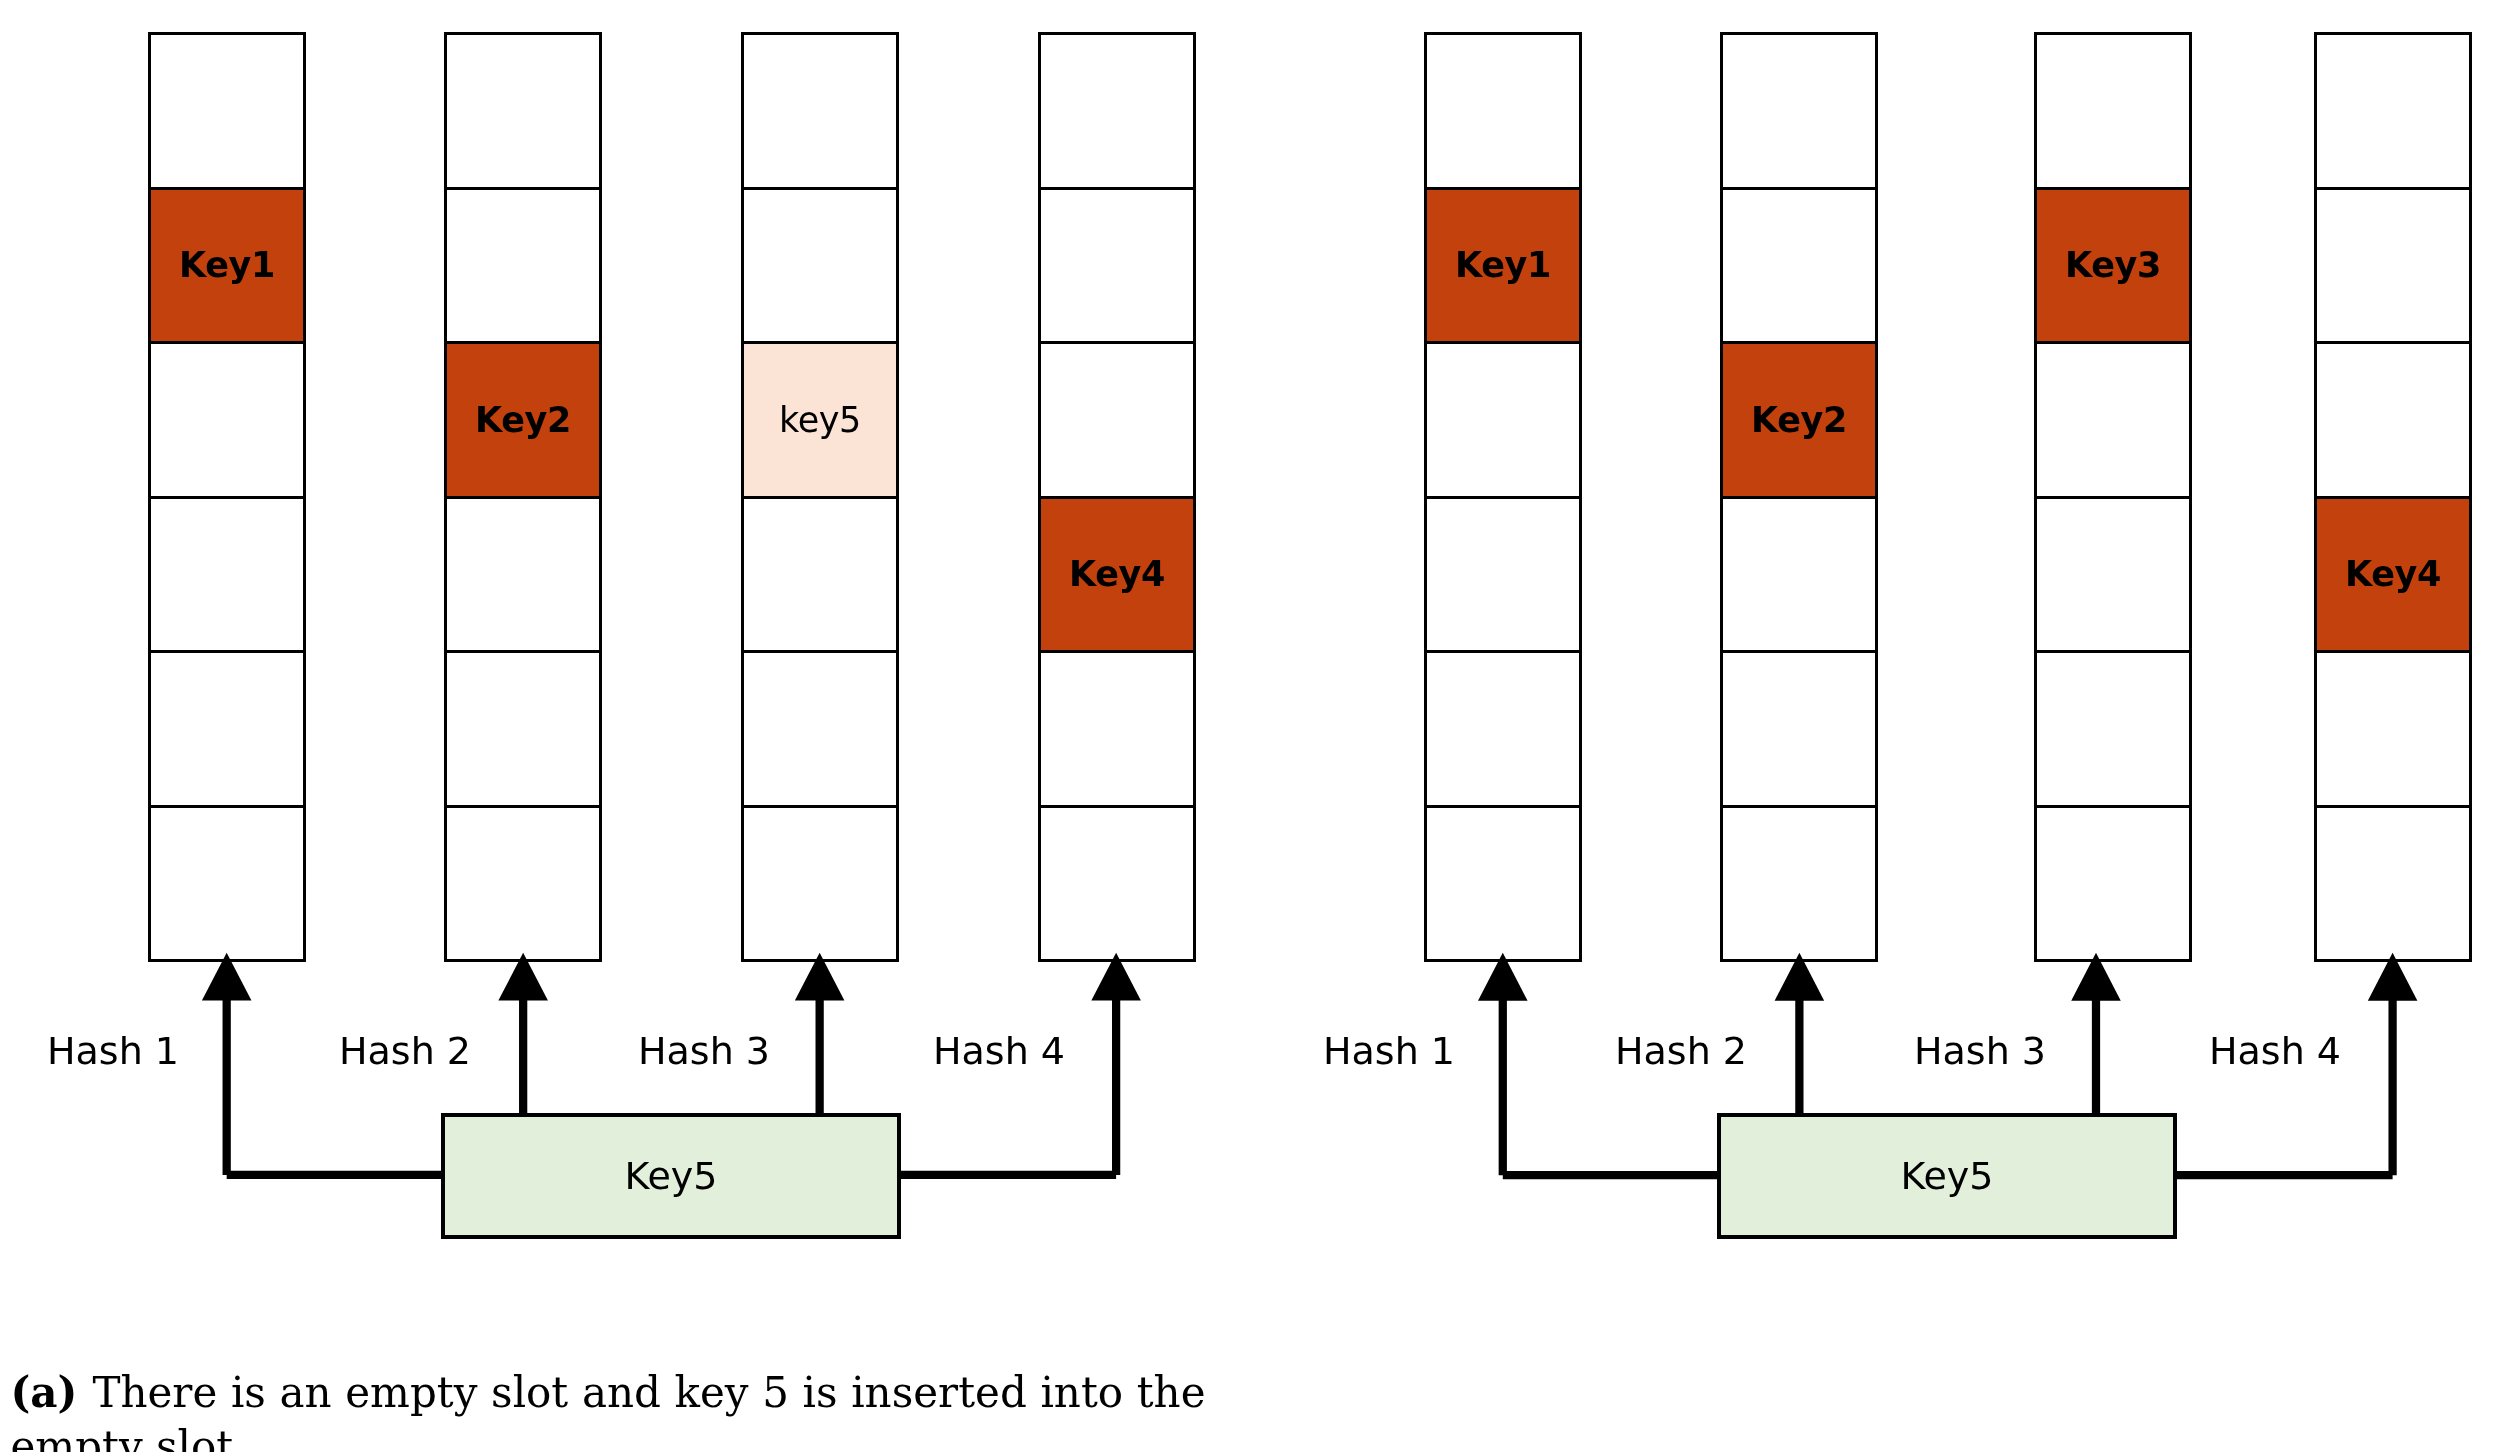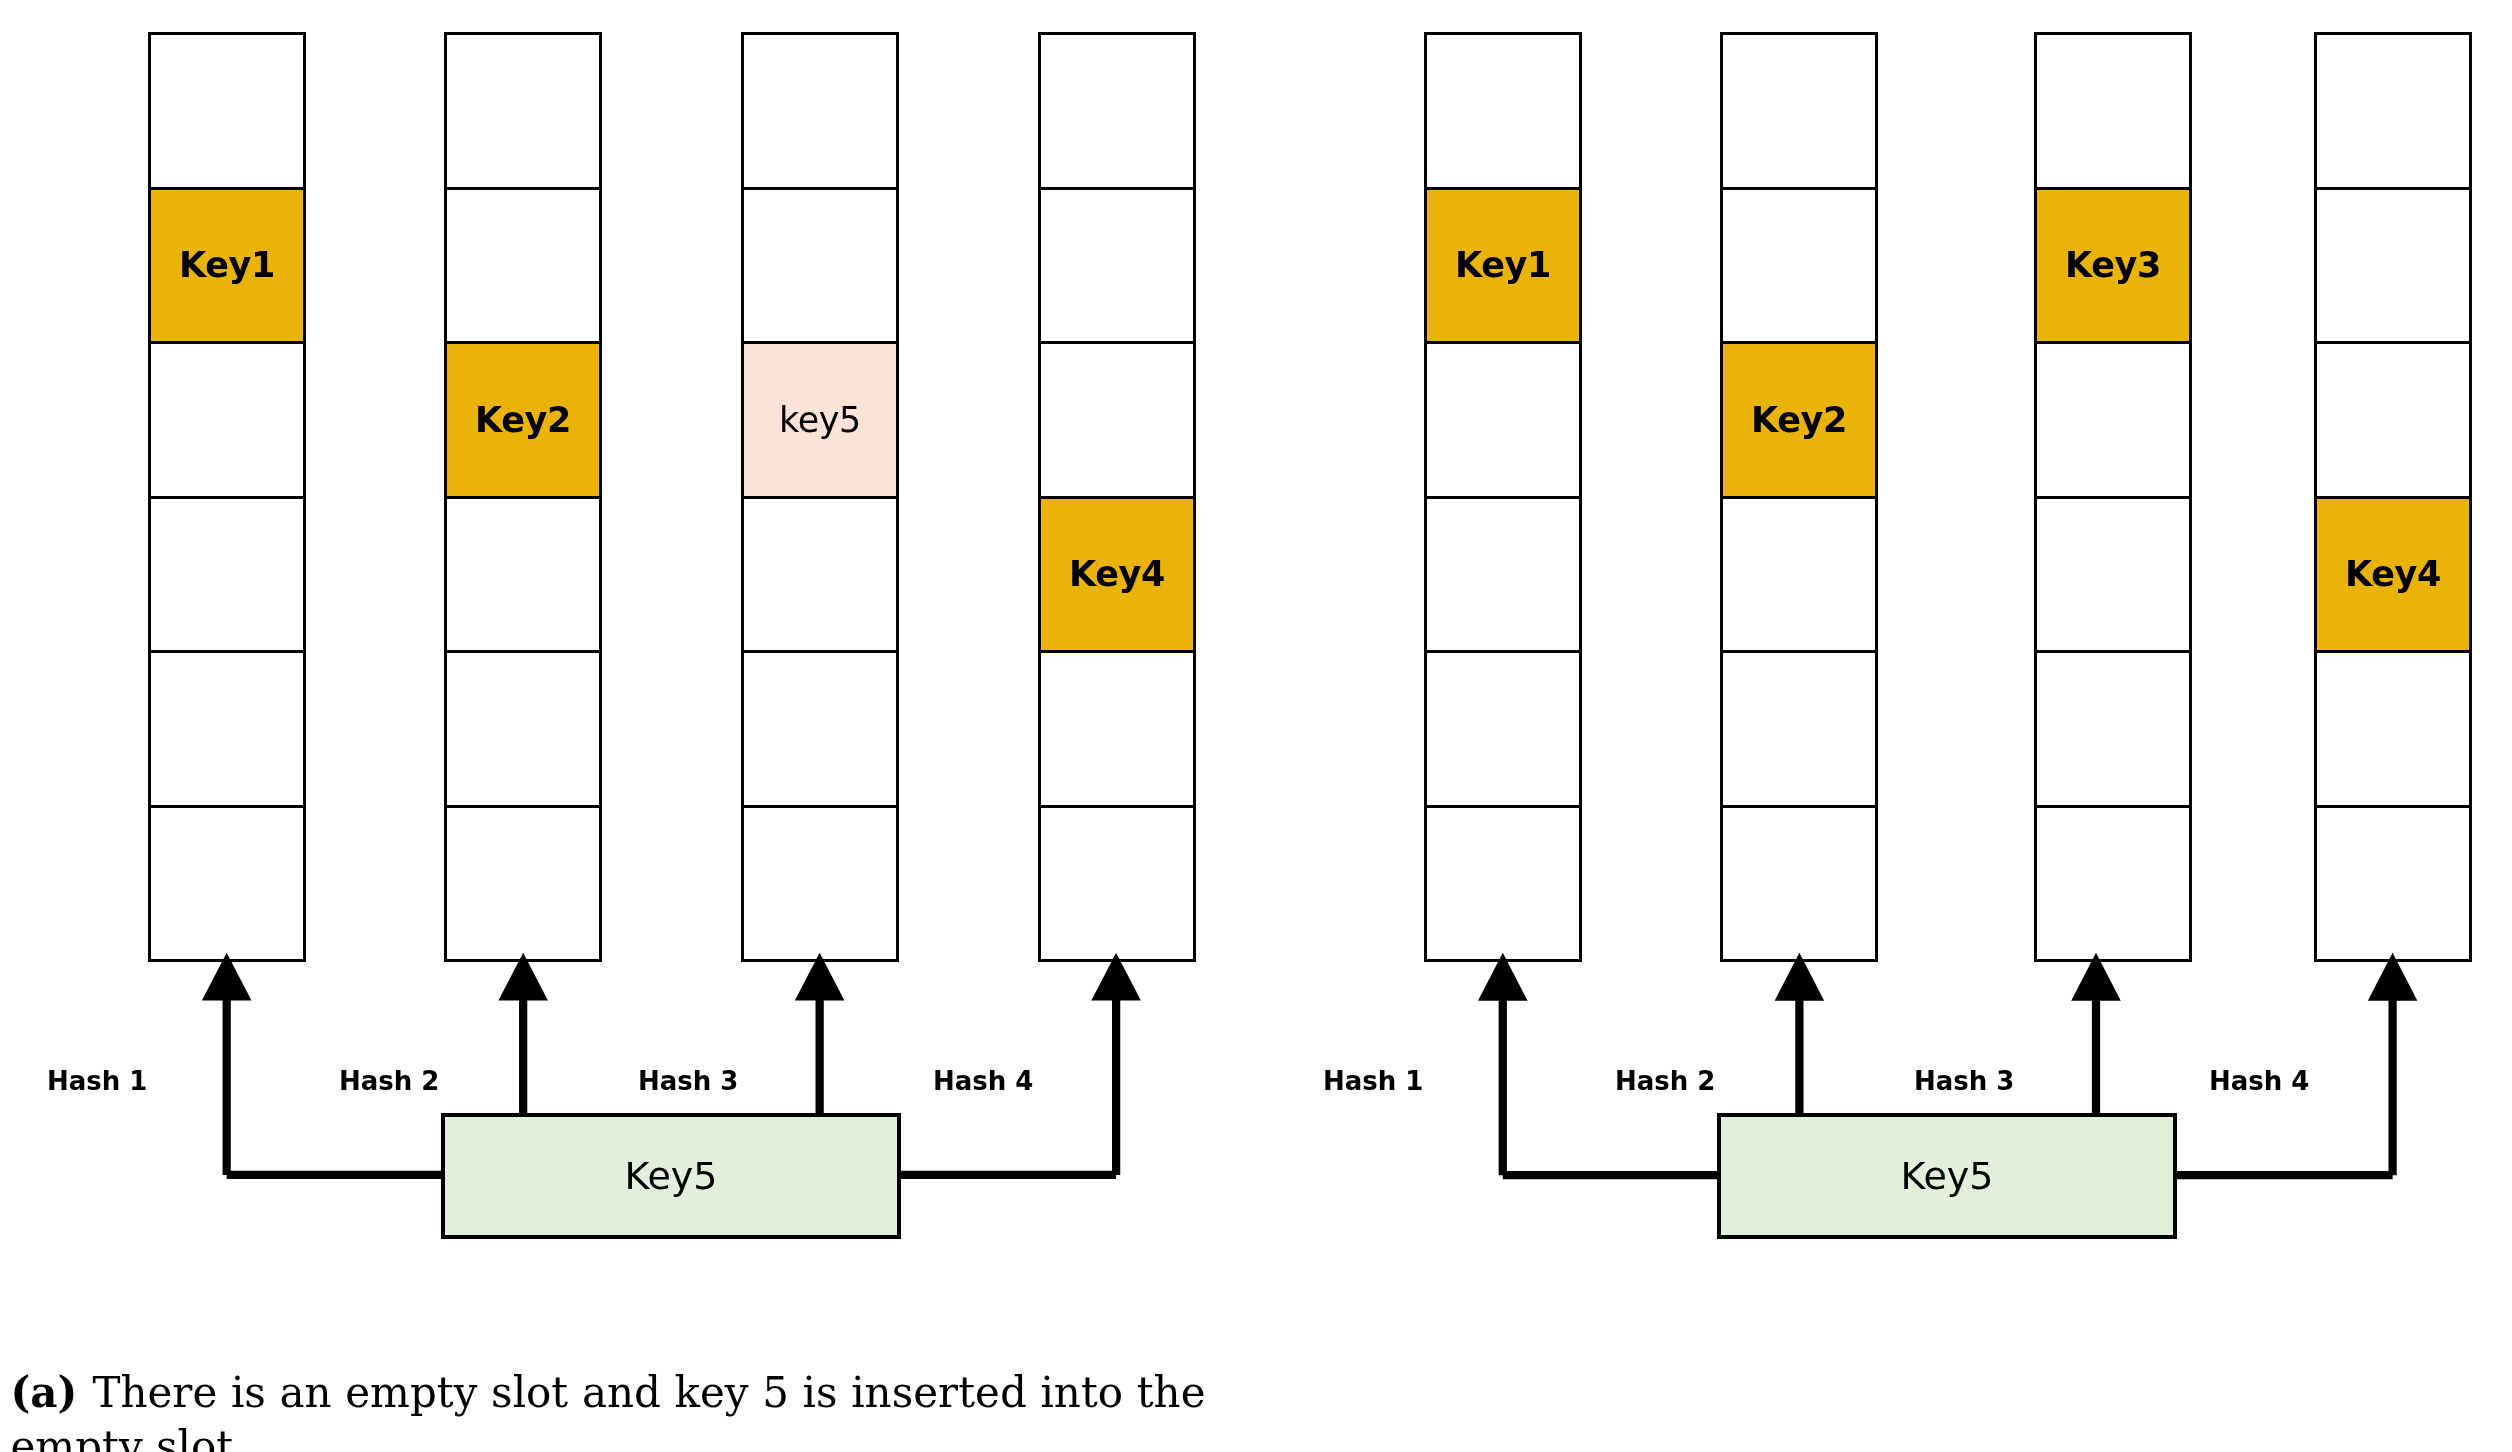--- a/index.html
+++ b/index.html
@@ -39,34 +39,33 @@
     display: flex;
     align-items: center;
     justify-content: center;
     font-size: 35px;
     font-weight: bold;
     color: #000000;
     letter-spacing: -0.4px;
     background: #ffffff;
   }
   .slot:last-child { border-bottom: none; }
-  .slot.filled   { background: #eab308; }
+  .slot.filled   { background: #c2410c; }
   .slot.inserted { background: #fbe3d5; font-weight: normal; }
 
   
   .arrow-layer { position: absolute; left: 0; top: 0; width: 100%; height: 1453px; pointer-events: none; }
 
   
   .hash-label {
     position: absolute;
-    font-size: 26px;
+    font-size: 38px;
     color: #000000;
     white-space: nowrap;
-    font-weight: bold;
-    margin-top: 37px;
+    font-weight: normal;
   }
 
   
   .key-source-box {
     position: absolute;
     border: 4.5px solid #000000;
     background: #e2efda;
     display: flex;
     align-items: center;
     justify-content: center;

